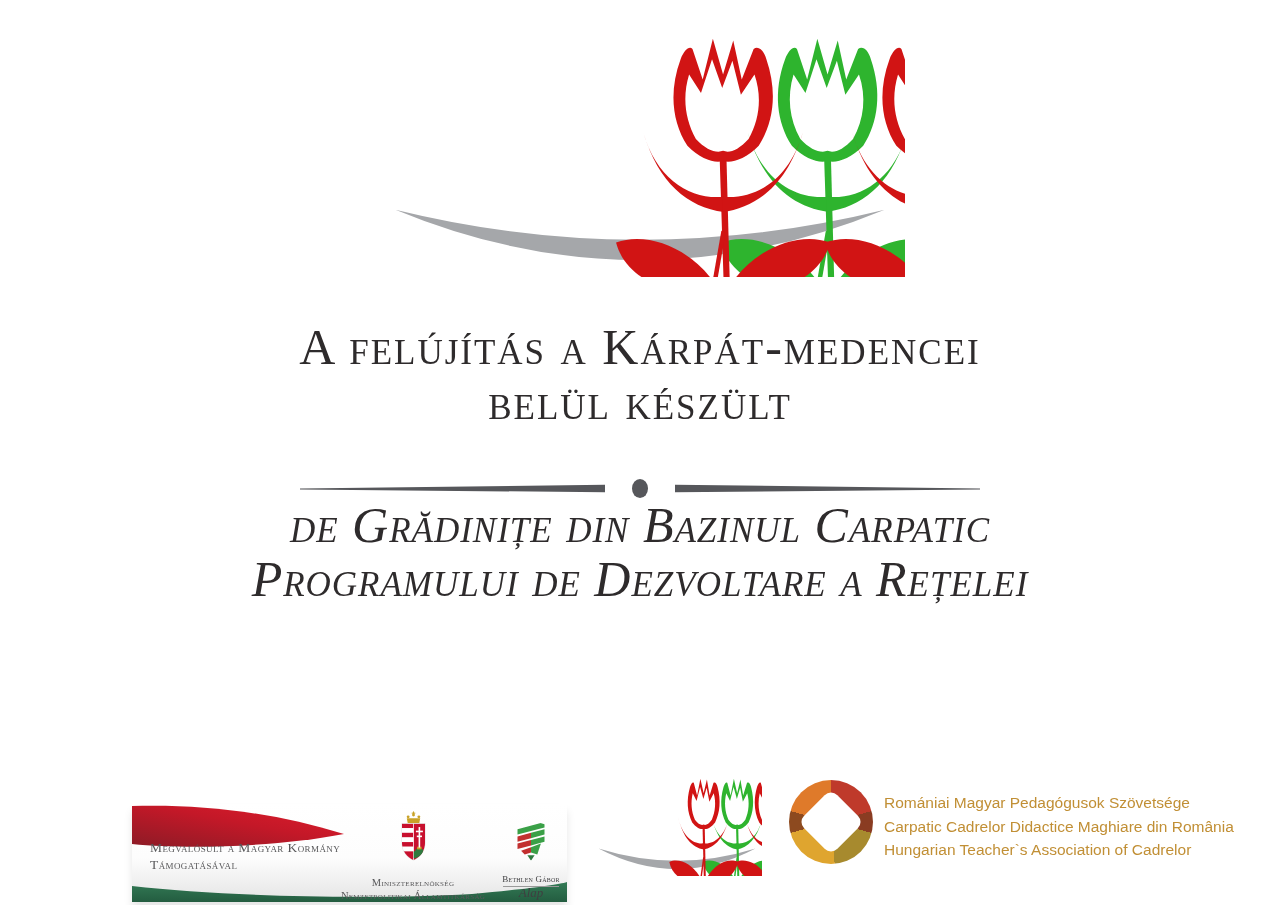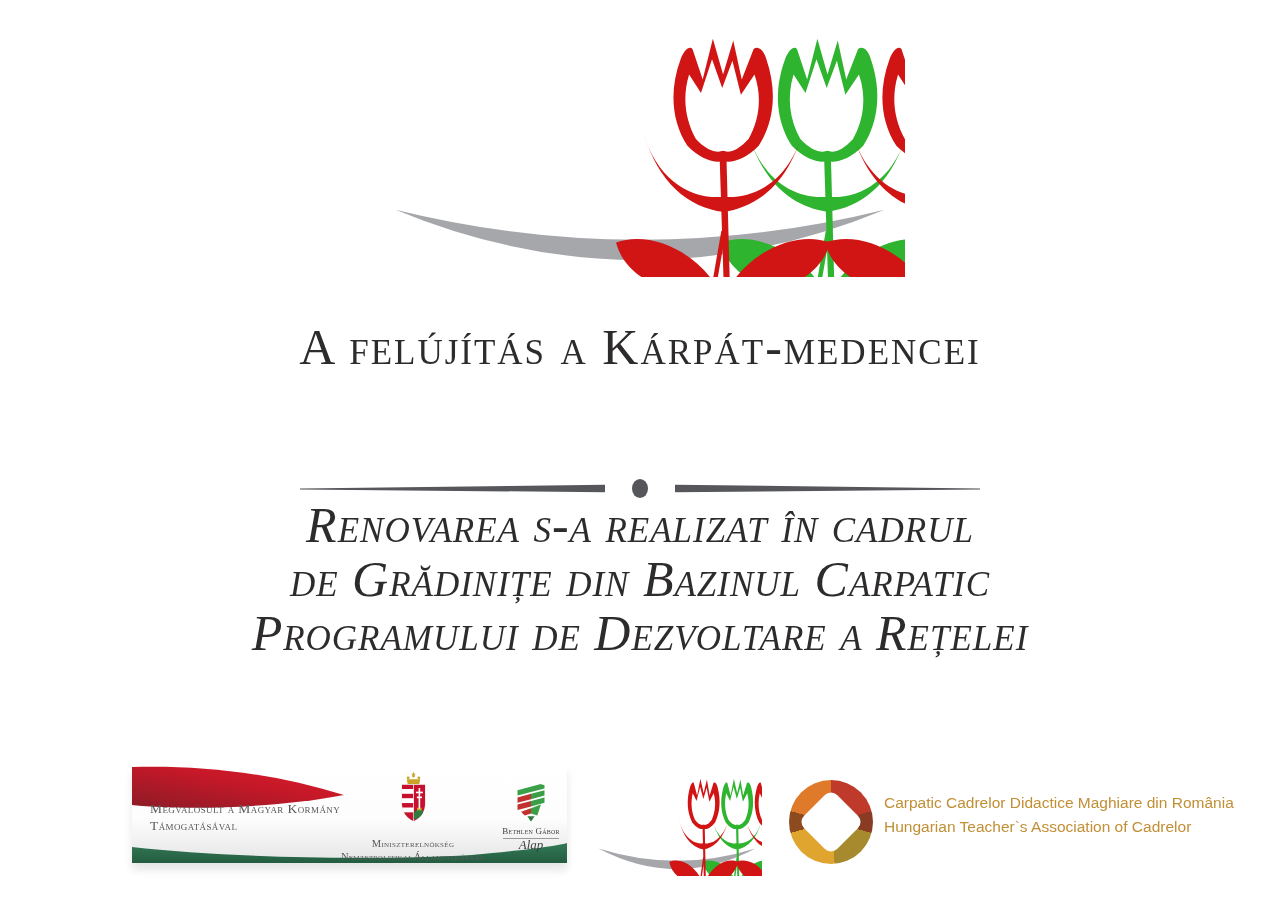--- a/index.html
+++ b/index.html
@@ -26,34 +26,34 @@
     color:var(--title_text);font-size:50px;line-height:55px;
     font-variant:small-caps;letter-spacing:2px;}
   .title-ro{position:absolute;left:0;top:498px;width:1280px;text-align:center;
     color:var(--title_text);font-size:50px;line-height:54px;font-style:italic;
     font-variant:small-caps;letter-spacing:1px;}
 
   
   .divider{position:absolute;left:300px;top:477px;width:680px;height:24px;}
 
   
-  .gov-banner{position:absolute;left:132px;top:765px;width:435px;height:98px;
+  .gov-banner{position:absolute;left:132px;top:804px;width:435px;height:98px;
     background:linear-gradient(180deg,#ffffff 0%,#fdfdfd 55%,#ececec 86%,#e4e5e5 100%);
     border-radius:2px;box-shadow:0 7px 9px rgba(0,0,0,0.10);font-family:Liberation Serif, serif;}
   .swoosh-red{position:absolute;left:0;top:0;width:215px;height:50px;}
   .band-green{position:absolute;left:0;bottom:0;width:435px;height:28px;}
   .support-text{position:absolute;left:18px;top:35px;color:var(--banner_text);
     font-size:13.5px;line-height:17px;font-variant:small-caps;letter-spacing:.4px;}
   .ministry{position:absolute;left:196px;top:7px;width:170px;text-align:center;}
   .ministry svg{display:block;margin:0 auto;}
   .ministry-text{margin-top:16px;color:var(--banner_text);font-size:10.5px;
     line-height:12.5px;font-variant:small-caps;letter-spacing:.3px;}
   .bethlen{position:absolute;left:350px;top:14px;width:98px;text-align:center;}
   .bethlen svg{display:block;margin:0 auto;}
-  .bethlen-name{margin-top:3px;color:#3f3f41;font-size:9px;font-variant:small-caps;
+  .bethlen-name{margin-top:12px;color:#3f3f41;font-size:9px;font-variant:small-caps;
     letter-spacing:.2px;line-height:10px;}
   .bethlen-rule{width:56px;height:1px;background:#9a9a9a;margin:2px auto 1px auto;}
   .bethlen-sub{color:#3f3f41;font-size:13px;font-style:italic;line-height:9px;}
 
   .logo-small{position:absolute;left:592px;top:772px;width:170px;height:104px;}
 
   .rmpsz{position:absolute;left:789px;top:780px;width:470px;height:90px;}
   .rmpsz-ring{position:absolute;left:0;top:0;width:84px;height:84px;border-radius:50%;
     background:conic-gradient(var(--ring_red) 0deg 75deg,var(--ring_maroon) 75deg 105deg,
       var(--ring_olive) 105deg 175deg,var(--ring_yellow) 175deg 255deg,
@@ -99,30 +99,30 @@
       </symbol>
     </defs>
   </svg>
 
   <svg class="logo-top" viewBox="0 0 1040 500" preserveAspectRatio="xMidYMid meet">
     <use href="#tulip-logo"></use>
   </svg>
 
   <div class="title-hu">
     <div>A felújítás a Kárpát-medencei</div>
+    <div>belül készült</div>
   </div>
 
   <svg class="divider" viewBox="0 0 680 24">
     <polygon fill="#56575b" points="0,11.4 305,7.8 305,15.2 0,12.6"></polygon>
     <ellipse fill="#56575b" cx="340" cy="11.5" rx="8" ry="9.5"></ellipse>
     <polygon fill="#56575b" points="375,7.8 680,11.4 680,12.6 375,15.2"></polygon>
   </svg>
 
   <div class="title-ro">
-    <div>Renovarea s-a realizat în cadrul</div>
     <div>de Grădinițe din Bazinul Carpatic</div>
     <div>Programului de Dezvoltare a Rețelei</div>
   </div>
 
   <div class="gov-banner">
     <svg class="swoosh-red" viewBox="0 0 215 50" preserveAspectRatio="none">
       <defs>
         <linearGradient id="redg" x1="0" y1="1" x2="1" y2="0">
           <stop offset="0" stop-color="#8c1b26"></stop>
           <stop offset="0.55" stop-color="#c41828"></stop>
@@ -212,18 +212,19 @@
 
   <svg class="logo-small" viewBox="0 0 1040 500" preserveAspectRatio="none">
     <use href="#tulip-logo"></use>
   </svg>
 
   <div class="rmpsz">
     <div class="rmpsz-ring">
       <div class="rmpsz-hole"></div>
     </div>
     <div class="rmpsz-text">
+      <div>Romániai Magyar Pedagógusok Szövetsége</div>
       <div>Carpatic Cadrelor Didactice Maghiare din România</div>
       <div>Hungarian Teacher`s Association of Cadrelor</div>
     </div>
   </div>
 
 </div>
 
 </body></html>

